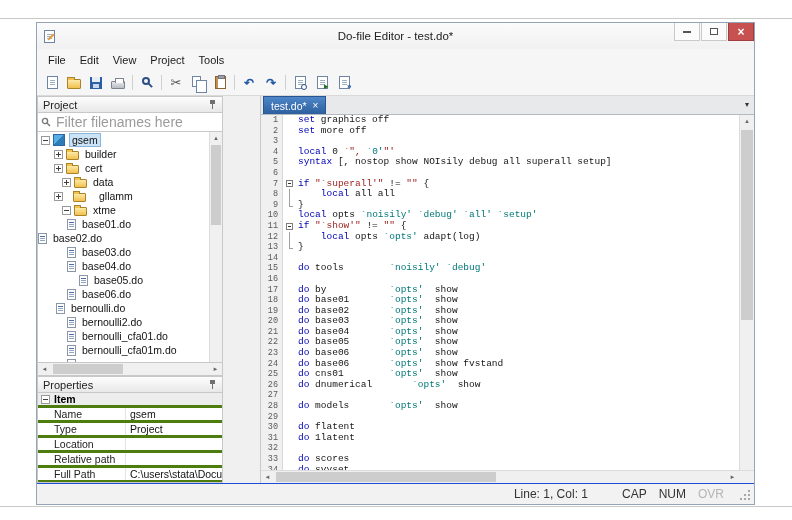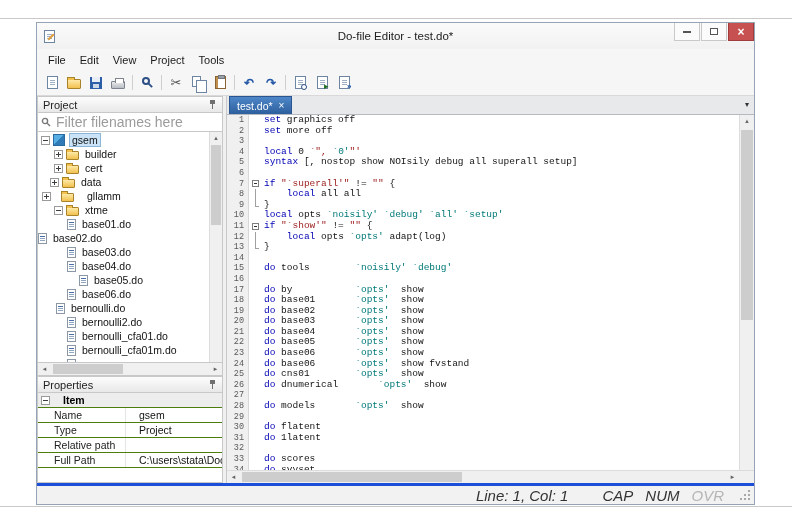--- a/index.html
+++ b/index.html
@@ -75,28 +75,28 @@
   .tree-row.selected .t-label{background:#cbe3f6;border:1px solid #8ab6dc;}
   .tree-vscroll{position:absolute;right:0;top:0;bottom:0;width:13px;background:#f0f0f0;border-left:1px solid #dcdcdc;}
   .tree-vscroll .thumb{position:absolute;left:1px;right:1px;top:13px;height:80px;background:#cdcdcd;}
   .scroll-arrow{display:block;height:12px;text-align:center;font-size:6px;color:#666;line-height:12px;}
   .scroll-arrow.h{display:inline-block;width:13px;height:13px;line-height:13px;flex:none;}
   .hscroll{height:13px;flex:none;background:#f0f0f0;border:1px solid #c8c8c8;border-top:none;display:flex;position:relative;}
   .hscroll .track{flex:1;position:relative;}
   .hscroll .thumb{position:absolute;top:1px;bottom:1px;background:#cdcdcd;}
 
   .props-grid{height:90px;flex:none;background:#fff;border:1px solid #c8c8c8;border-top:none;font-size:10.5px;overflow:hidden;}
-  .pg-row{height:15px;display:flex;align-items:stretch;border-bottom:1px solid #4d7c0f;gap:9px;}
+  .pg-row{height:15px;display:flex;align-items:stretch;border-bottom:3px solid #4d7c0f;}
   .pg-group{background:#ededed;font-weight:bold;align-items:center;padding-left:3px;}
   .pg-group .exp{margin-right:4px;}
   .pg-label{width:88px;flex:none;padding-left:16px;color:#222;border-right:1px solid #e4e4e4;display:flex;align-items:center;}
   .pg-value{flex:1;padding-left:4px;color:#111;white-space:nowrap;overflow:hidden;display:flex;align-items:center;}
 
   
-  .editor{flex:1;display:flex;flex-direction:column;overflow:hidden;background:#86efac;border-left:1px solid #c8c8c8;}
+  .editor{flex:1;display:flex;flex-direction:column;overflow:hidden;background:#86efac;border-left:1px solid #c8c8c8;margin-left:34px;}
   .tabbar{height:19px;flex:none;background:#e7e9eb;border-bottom:1px solid #b5bac0;display:flex;align-items:flex-end;position:relative;}
   .tab{height:18px;background:linear-gradient(#4e87c8,#2d5f9e);color:#fff;font-size:10.5px;display:flex;align-items:center;padding:0 7px;gap:6px;border:1px solid #2a5590;border-bottom:none;margin-left:2px;}
   .tab-close{font-size:10px;color:#fff;line-height:1;}
   .tab-caret{position:absolute;right:5px;top:4px;font-size:8px;color:#333;}
   .editor-body{flex:1;display:flex;overflow:hidden;background:#fff;}
   .code-lines{flex:1;display:flex;flex-direction:column;overflow:hidden;}
   .code-row{flex:none;height:10.6px;line-height:10.6px;display:flex;font-family:"Liberation Mono","DejaVu Sans Mono",monospace;font-size:9.5px;}
   .ln{width:22px;flex:none;background:#f0f0f0;border-right:1px solid #d8d8d8;color:#5a5a5a;text-align:right;padding-right:4px;font-size:8.5px;}
   .fold{width:12px;flex:none;position:relative;background:#fff;display:flex;align-items:center;justify-content:center;}
   .fm-box{width:7px;height:7px;border:1px solid #7e7e7e;background:#fff;position:relative;z-index:1;}
@@ -107,21 +107,21 @@
   .src{white-space:pre;padding-left:3px;color:#151515;}
   .tk-c{color:#0000b4;} .tk-t{color:#151515;} .tk-s{color:#9c1c1c;} .tk-m{color:#007878;}
   .vscroll{width:15px;flex:none;background:#f0f0f0;border-left:1px solid #dcdcdc;position:relative;}
   .vscroll .thumb{position:absolute;left:1px;right:1px;top:15px;height:190px;background:#cdcdcd;}
   .ed-hscroll{height:13px;flex:none;background:#f0f0f0;border-top:1px solid #dcdcdc;display:flex;}
   .ed-hscroll .track{flex:1;position:relative;}
   .ed-hscroll .thumb{position:absolute;top:1px;bottom:1px;left:2px;width:220px;background:#cdcdcd;}
   .ed-hscroll .corner{width:15px;flex:none;background:#f0f0f0;}
 
   
-  .statusbar{height:21px;flex:none;background:#f2f2f2;border-top:3px solid #1d4ed8;display:flex;align-items:center;justify-content:flex-end;font-size:15px;color:#333;position:relative;padding-right:30px;font-style:italic;}
+  .statusbar{height:21px;flex:none;background:#f2f2f2;border-top:1px solid #1d4ed8;display:flex;align-items:center;justify-content:flex-end;font-size:12px;color:#333;position:relative;padding-right:30px;}
   .sb-pos{margin-right:22px;}
   .sb-ind{margin-left:12px;}
   .sb-ind.off{color:#b5b5b5;}
   .grip{position:absolute;right:3px;bottom:3px;width:12px;height:12px;}
   .grip::after{content:"";position:absolute;right:1px;bottom:1px;width:2px;height:2px;background:#a8a8a8;box-shadow:0 -4px #a8a8a8,0 -8px #a8a8a8,-4px 0 #a8a8a8,-8px 0 #a8a8a8,-4px -4px #a8a8a8;}
 </style>
 </head>
 <body>
 
 <div class="frame-line" id="frame-top"></div>
@@ -231,31 +231,31 @@
           <div class="tree-row" style="padding-left: 16px;">
             <span class="exp plus"></span>
             <span class="t-folder"></span>
             <span class="t-label">builder</span>
           </div>
           <div class="tree-row" style="padding-left: 16px;">
             <span class="exp plus"></span>
             <span class="t-folder"></span>
             <span class="t-label">cert</span>
           </div>
-          <div class="tree-row" style="padding-left: 12px;">
+          <div class="tree-row" style="padding-left: 24px;">
             <span class="exp plus"></span>
             <span class="t-folder"></span>
             <span class="t-label">data</span>
           </div>
-          <div class="tree-row" style="padding-left: 4px; gap: 7px;">
+          <div class="tree-row" style="padding-left: 16px; gap: 7px;">
             <span class="exp plus"></span>
             <span class="t-folder"></span>
             <span class="t-label">gllamm</span>
           </div>
-          <div class="tree-row" style="padding-left: 16px;">
+          <div class="tree-row" style="padding-left: 24px;">
             <span class="exp"></span>
             <span class="t-folder"></span>
             <span class="t-label">xtme</span>
           </div>
           <div class="tree-row" style="padding-left: 29px;">
             <span class="t-dofile"></span>
             <span class="t-label">base01.do</span>
           </div>
           <div class="tree-row" style="">
             <span class="t-dofile"></span>
@@ -317,20 +317,24 @@
             <span class="exp"></span>
             <span>Item</span>
           </div>
           <div class="pg-row">
             <span class="pg-label">Name</span>
             <span class="pg-value">gsem</span>
           </div>
           <div class="pg-row">
             <span class="pg-label">Type</span>
             <span class="pg-value">Project</span>
+          </div>
+          <div class="pg-row">
+            <span class="pg-label">Location</span>
+            <span class="pg-value"></span>
           </div>
           <div class="pg-row">
             <span class="pg-label">Relative path</span>
             <span class="pg-value"></span>
           </div>
           <div class="pg-row">
             <span class="pg-label">Full Path</span>
             <span class="pg-value">C:\users\stata\Docume</span>
           </div>
         </div>

